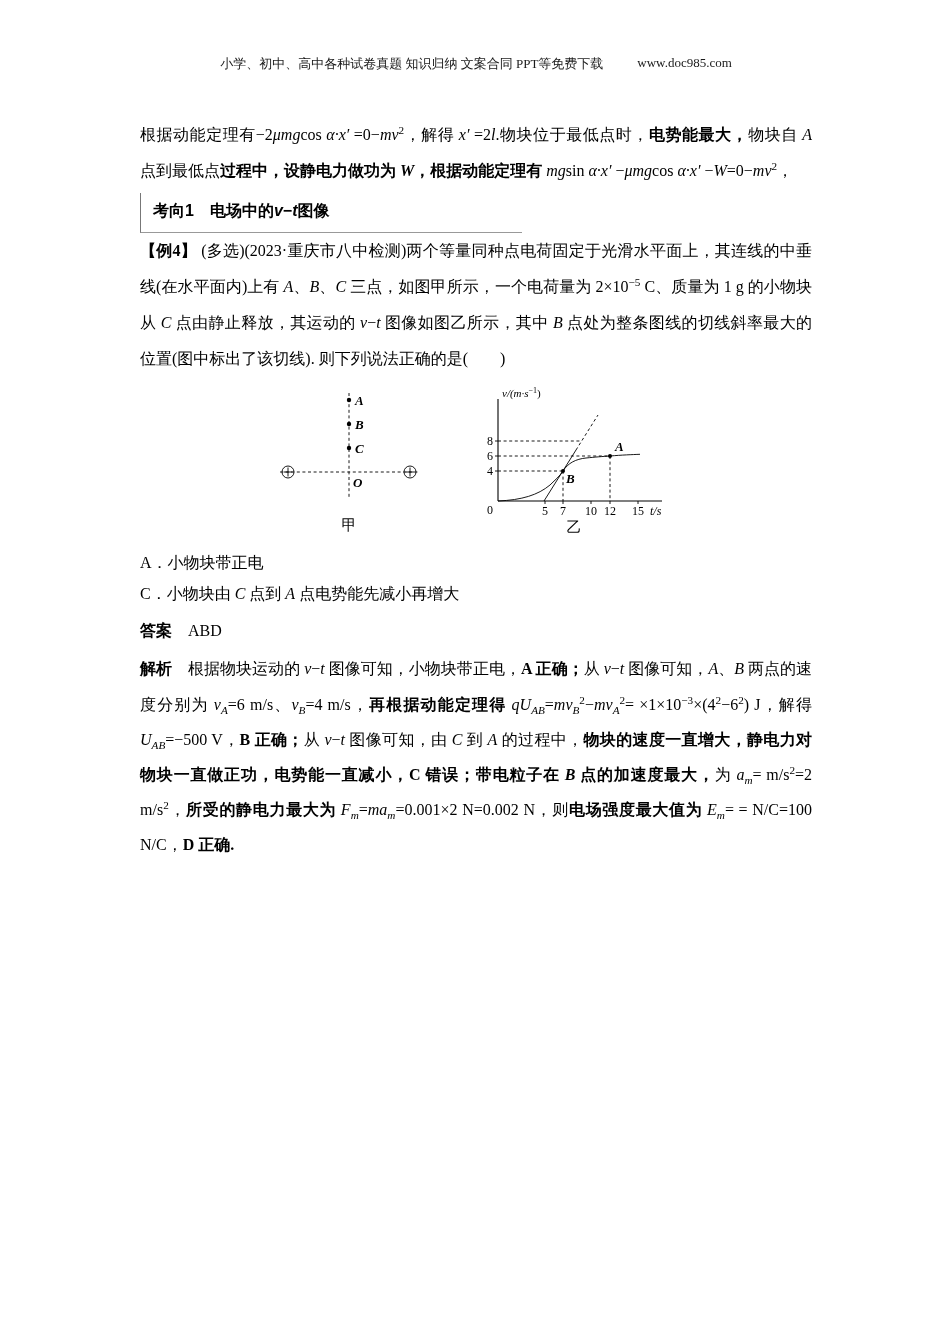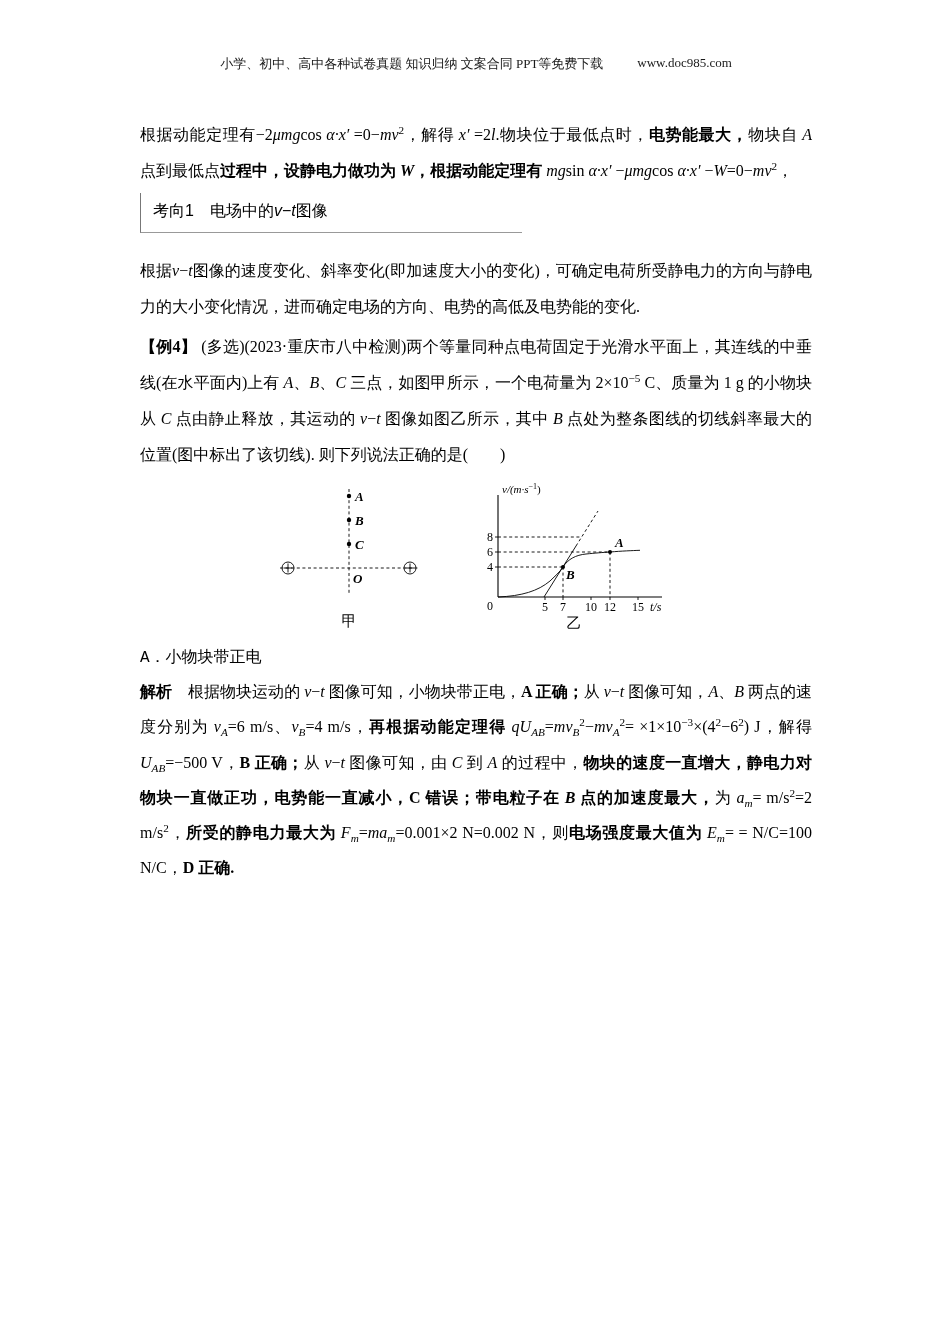--- a/index.html
+++ b/index.html
@@ -19,29 +19,29 @@
   sup,sub{font-size:0.7em;line-height:0;}
   .topic-title{
     text-align:center;font-family:"Liberation Sans","DejaVu Sans",sans-serif;
     font-weight:bold;font-size:23px;margin:26px 0 36px 0;letter-spacing:2px;
   }
   .kx-box{
     width:382px;box-sizing:border-box;
     border-left:1px solid #777;border-bottom:1px solid #999;
     padding:8px 0 10px 12px;
     font-family:"Liberation Sans","DejaVu Sans",sans-serif;
-    font-weight:normal;font-size:16px;
+    font-weight:bold;font-size:16px;
   }
   .kx-box.second{margin-top:40px;}
   .after-kx{margin-top:20px;}
   .figures{
     display:flex;justify-content:center;align-items:flex-end;
     gap:40px;margin:8px 0 12px 0;
   }
-  .option{line-height:1.95;text-align:justify;font-family:Liberation Mono, monospace;}
+  .option{line-height:1.95;text-align:justify;}
   .answer-row{margin:6px 0 4px 0;line-height:2;}
   .answer-label,.analysis-label{
     font-family:"Liberation Sans","DejaVu Sans",sans-serif;font-weight:bold;
     margin-right:16px;
   }
   svg text{font-family:"Liberation Serif","DejaVu Serif",serif;fill:#000;}
   .svg-it{font-style:italic;}
   .svg-b{font-weight:bold;}
   .dash{stroke:#000;stroke-width:0.9;stroke-dasharray:3 2.6;fill:none;}
   .solid{stroke:#000;stroke-width:1.1;fill:none;}
@@ -58,21 +58,20 @@
     <span>www.doc985.com</span>
   </div>
 
   <p class="para"><span>根据动能定理有−2</span><span style="font-style: italic;">μmg</span><span>cos </span><span style="font-style: italic;">α·x′</span><span> =0−</span><span style="font-style: italic;">mv</span><sup>2</sup><span>，解得 </span><span style="font-style: italic;">x′</span><span> =2</span><span style="font-style: italic;">l</span><span>.物块位于最低点时，</span><span style="font-weight: bold;">电势能最大，</span><span>物块自 </span><span style="font-style: italic;">A</span><span> 点到最低点</span><span style="font-weight: bold;">过程中，</span><span style="font-weight: bold;">设静电力做功为 </span><span style="font-weight: bold; font-style: italic;">W</span><span style="font-weight: bold;">，</span><span style="font-weight: bold;">根据动能定理有 </span><span style="font-style: italic;">mg</span><span>sin </span><span style="font-style: italic;">α·x′</span><span> −</span><span style="font-style: italic;">μmg</span><span>cos </span><span style="font-style: italic;">α·x′</span><span> −</span><span style="font-style: italic;">W</span><span>=0−</span><span style="font-style: italic;">mv</span><sup>2</sup><span>，</span></p>
 
 
   <div class="kx-box">
     <span><span>考向1　电场中的</span><span style="font-style: italic;">v</span><span>−</span><span style="font-style: italic;">t</span><span>图像</span></span>
   </div>
 
-  <p class="para after-kx"><span>根据</span><span style="font-style: italic;">v</span><span>−</span><span style="font-style: italic;">t</span><span>图像的速度变化、斜率变化(即加速度大小的变化)，可确定电荷所受静电力的方向与静电力的大小变化情况，进而确定电场的方向、电势的高低及电势能的变化.</span></p>
 
   <p class="para"><span style="font-weight: bold;">【例4】</span><span> (多选)(2023·重庆市八中检测)两个等量同种点电荷固定于光滑水平面上，其连线的中垂线(在水平面内)上有 </span><span style="font-style: italic;">A</span><span>、</span><span style="font-style: italic;">B</span><span>、</span><span style="font-style: italic;">C</span><span> 三点，如图甲所示，一个电荷量为 2×10</span><sup>−5</sup><span> C、质量为 1 g 的小物块从 </span><span style="font-style: italic;">C</span><span> 点由静止释放，其运动的 </span><span style="font-style: italic;">v</span><span>−</span><span style="font-style: italic;">t</span><span> 图像如图乙所示，其中 </span><span style="font-style: italic;">B</span><span> 点处为整条图线的切线斜率最大的位置(图中标出了该切线). 则下列说法正确的是(　　)</span></p>
 
   <div class="figures">
 
     <svg width="150" height="147" viewBox="0 0 150 147">
       <line class="dash" x1="75" y1="5" x2="75" y2="110"></line>
       <line class="dash" x1="6" y1="84" x2="144" y2="84"></line>
       <g>
         <circle class="thin" cx="14" cy="84" r="6"></circle>
@@ -134,18 +133,22 @@
       <circle cx="146" cy="71" r="2"></circle>
       <text class="svg-it svg-b" x="151" y="66" font-size="13">A</text>
       <text class="svg-it svg-b" x="102" y="98" font-size="13">B</text>
 
       <text class="caption" x="110" y="147" text-anchor="middle">乙</text>
     </svg>
 
   </div>
 
   <div class="option"><span>A．小物块带正电</span></div>
+  <div class="option"><span>C．小物块由 </span><span style="font-style: italic;">C</span><span> 点到 </span><span style="font-style: italic;">A</span><span> 点电势能先减小再增大</span></div>
 
+  <div class="answer-row">
+    <span class="answer-label">答案</span><span>ABD</span>
+  </div>
 
   <p class="para tight"><span style="font-weight: bold;">解析</span><span>　根据物块运动的 </span><span style="font-style: italic;">v</span><span>−</span><span style="font-style: italic;">t</span><span> 图像可知，小物块带正电，</span><span style="font-weight: bold;">A 正确；</span><span>从 </span><span style="font-style: italic;">v</span><span>−</span><span style="font-style: italic;">t</span><span> 图像可知，</span><span style="font-style: italic;">A</span><span>、</span><span style="font-style: italic;">B</span><span> 两点的速度分别为 </span><span style="font-style: italic;">v</span><sub style="font-style: italic;">A</sub><span>=6 m/s、</span><span style="font-style: italic;">v</span><sub style="font-style: italic;">B</sub><span>=4 m/s，</span><span style="font-weight: bold;">再根据动能定理得 </span><span style="font-style: italic;">qU</span><sub style="font-style: italic;">AB</sub><span>=</span><span style="font-style: italic;">mv</span><sub style="font-style: italic;">B</sub><sup>2</sup><span>−</span><span style="font-style: italic;">mv</span><sub style="font-style: italic;">A</sub><sup>2</sup><span>= ×1×10</span><sup>−3</sup><span>×(4</span><sup>2</sup><span>−6</span><sup>2</sup><span>) J，解得 </span><span style="font-style: italic;">U</span><sub style="font-style: italic;">AB</sub><span>=−500 V，</span><span style="font-weight: bold;">B 正确；</span><span>从 </span><span style="font-style: italic;">v</span><span>−</span><span style="font-style: italic;">t</span><span> 图像可知，由 </span><span style="font-style: italic;">C</span><span> 到 </span><span style="font-style: italic;">A</span><span> 的过程中，</span><span style="font-weight: bold;">物块的速度一直增大，</span><span style="font-weight: bold;">静电力对物块一直做正功，</span><span style="font-weight: bold;">电势能一直减小，</span><span style="font-weight: bold;">C 错误；</span><span style="font-weight: bold;">带电粒子在 </span><span style="font-weight: bold; font-style: italic;">B</span><span style="font-weight: bold;"> 点的加速度最大，</span><span>为 </span><span style="font-style: italic;">a</span><sub style="font-style: italic;">m</sub><span>= m/s</span><sup>2</sup><span>=2 m/s</span><sup>2</sup><span>，</span><span style="font-weight: bold;">所受的静电力最大为 </span><span style="font-style: italic;">F</span><sub style="font-style: italic;">m</sub><span>=</span><span style="font-style: italic;">ma</span><sub style="font-style: italic;">m</sub><span>=0.001×2 N=0.002 N，则</span><span style="font-weight: bold;">电场强度最大值为 </span><span style="font-style: italic;">E</span><sub style="font-style: italic;">m</sub><span>= = N/C=100 N/C，</span><span style="font-weight: bold;">D 正确.</span></p>
 
 
 </div>
 
 </body></html>

